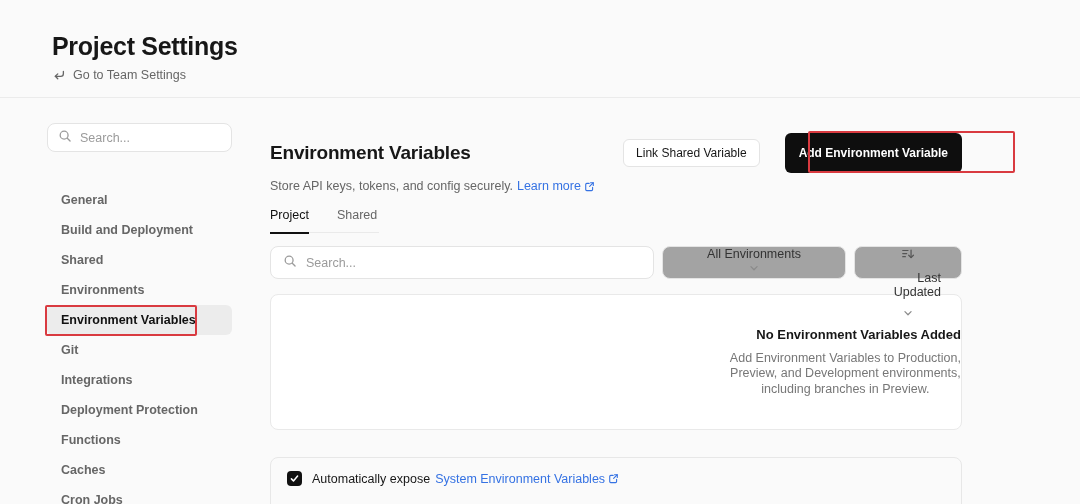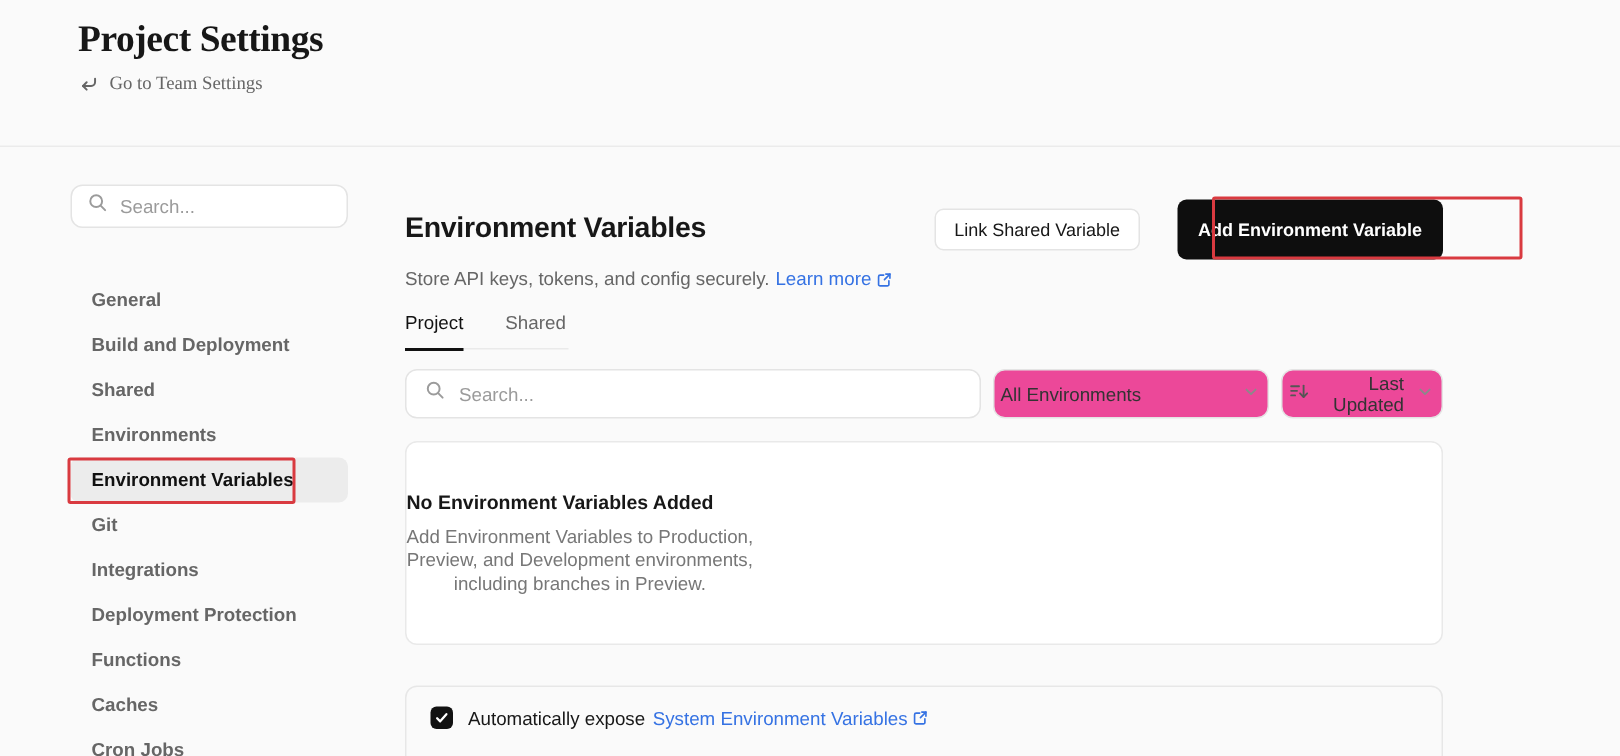--- a/index.html
+++ b/index.html
@@ -7,21 +7,21 @@
   .page {
     position: relative;
     width: 1080px; height: 504px;
     background: var(--page-bg, #fafafa);
     overflow: hidden;
     font-family: "Liberation Sans", sans-serif;
     color: #171717;
     margin: 0 auto;
   }
   
-  .page-header { position: absolute; left: 52px; top: 13px; font-family: Liberation Serif, serif; }
+  .page-header { position: absolute; left: 52px; top: 32px; }
   .page-title { font-size: 25px; font-weight: 700; letter-spacing: -0.3px; color: #171717; }
   .back-link { margin-top: 7px; display: flex; align-items: center; gap: 7px; color: #666; font-size: 12.5px; cursor: pointer; }
   .back-link svg { display:block; }
   .header-divider { position: absolute; top: 97px; left: 0; width: 1080px; height: 1px; background: #ebebeb; }
 
   
   .sidebar { position: absolute; left: 47px; top: 123px; width: 185px; }
   .sb-search { height: 29px; background: #fff; border: 1px solid #e4e4e4; border-radius: 8px; display: flex; align-items: center; gap: 8px; padding: 0 10px; }
   .sb-search input { border: none; outline: none; background: transparent; font-size: 12.5px; width: 100%; color: #333; font-family: "Liberation Sans", sans-serif; }
   .sb-search input::placeholder { color: #9b9b9b; }
@@ -43,26 +43,26 @@
 
   .tabs { margin-top: 15px; display: flex; width: fit-content; border-bottom: 1px solid #eaeaea; }
   .tab { padding-bottom: 10px; margin-right: 28px; font-size: 12.5px; color: #666; cursor: pointer; text-align: right; }
   .tab:last-child { margin-right: 2px; }
   .tab.active { color: #111; font-weight: 500; box-shadow: 0 2px 0 0 #111; }
 
   .filter-row { margin-top: 13px; display: flex; gap: 8px; height: 33px; }
   .search-box { flex: 1; background: #fff; border: 1px solid #e4e4e4; border-radius: 8px; display: flex; align-items: center; gap: 9px; padding: 0 12px; }
   .search-box input { border: none; outline: none; background: transparent; font-size: 12.5px; width: 100%; color: #333; font-family: "Liberation Sans", sans-serif; }
   .search-box input::placeholder { color: #9b9b9b; }
-  .select-box { background: #ec4899; border: 1px solid #e4e4e4; border-radius: 8px; display: flex; align-items: center; padding: 0 4px; font-size: 12.5px; color: #333; cursor: pointer; }
+  .select-box { background: #a3a3a3; border: 1px solid #e4e4e4; border-radius: 8px; display: flex; align-items: center; padding: 0 20px; font-size: 12.5px; color: #333; cursor: pointer; flex-direction: column; }
   .select-box .grow { flex: 1; }
   .env-select { width: 184px; }
   .sort-select { width: 108px; gap: 7px; text-align: right; }
 
-  .empty-card { margin-top: 15px; height: 136px; background: #fff; border: 1px solid #e9e9e9; border-radius: 8px; display: flex; flex-direction: column; align-items: flex-start; justify-content: center; text-align: center; }
+  .empty-card { margin-top: 15px; height: 136px; background: #fff; border: 1px solid #e9e9e9; border-radius: 8px; display: flex; flex-direction: column; align-items: flex-end; justify-content: center; text-align: center; }
   .empty-title { font-size: 13px; font-weight: 700; color: #171717; }
   .empty-body { margin-top: 9px; font-size: 12.5px; color: #777; line-height: 15.5px; }
   .empty-body span { display: block; }
 
   .bottom-card { margin-top: 27px; height: 64px; background: #fafafa; border: 1px solid #e7e7e7; border-radius: 8px; padding: 13px 16px; display: flex; align-items: flex-start; }
   .checkbox-row { display: flex; align-items: center; gap: 10px; font-size: 12.5px; color: #171717; }
   .checkbox { width: 15px; height: 15px; background: #111; border-radius: 4px; display: flex; align-items: center; justify-content: center; cursor: pointer; flex: none; }
 
   
   .annotation { position: absolute; border: 2px solid var(--accent-red, #d93a40); border-radius: 2px; pointer-events: none; }

